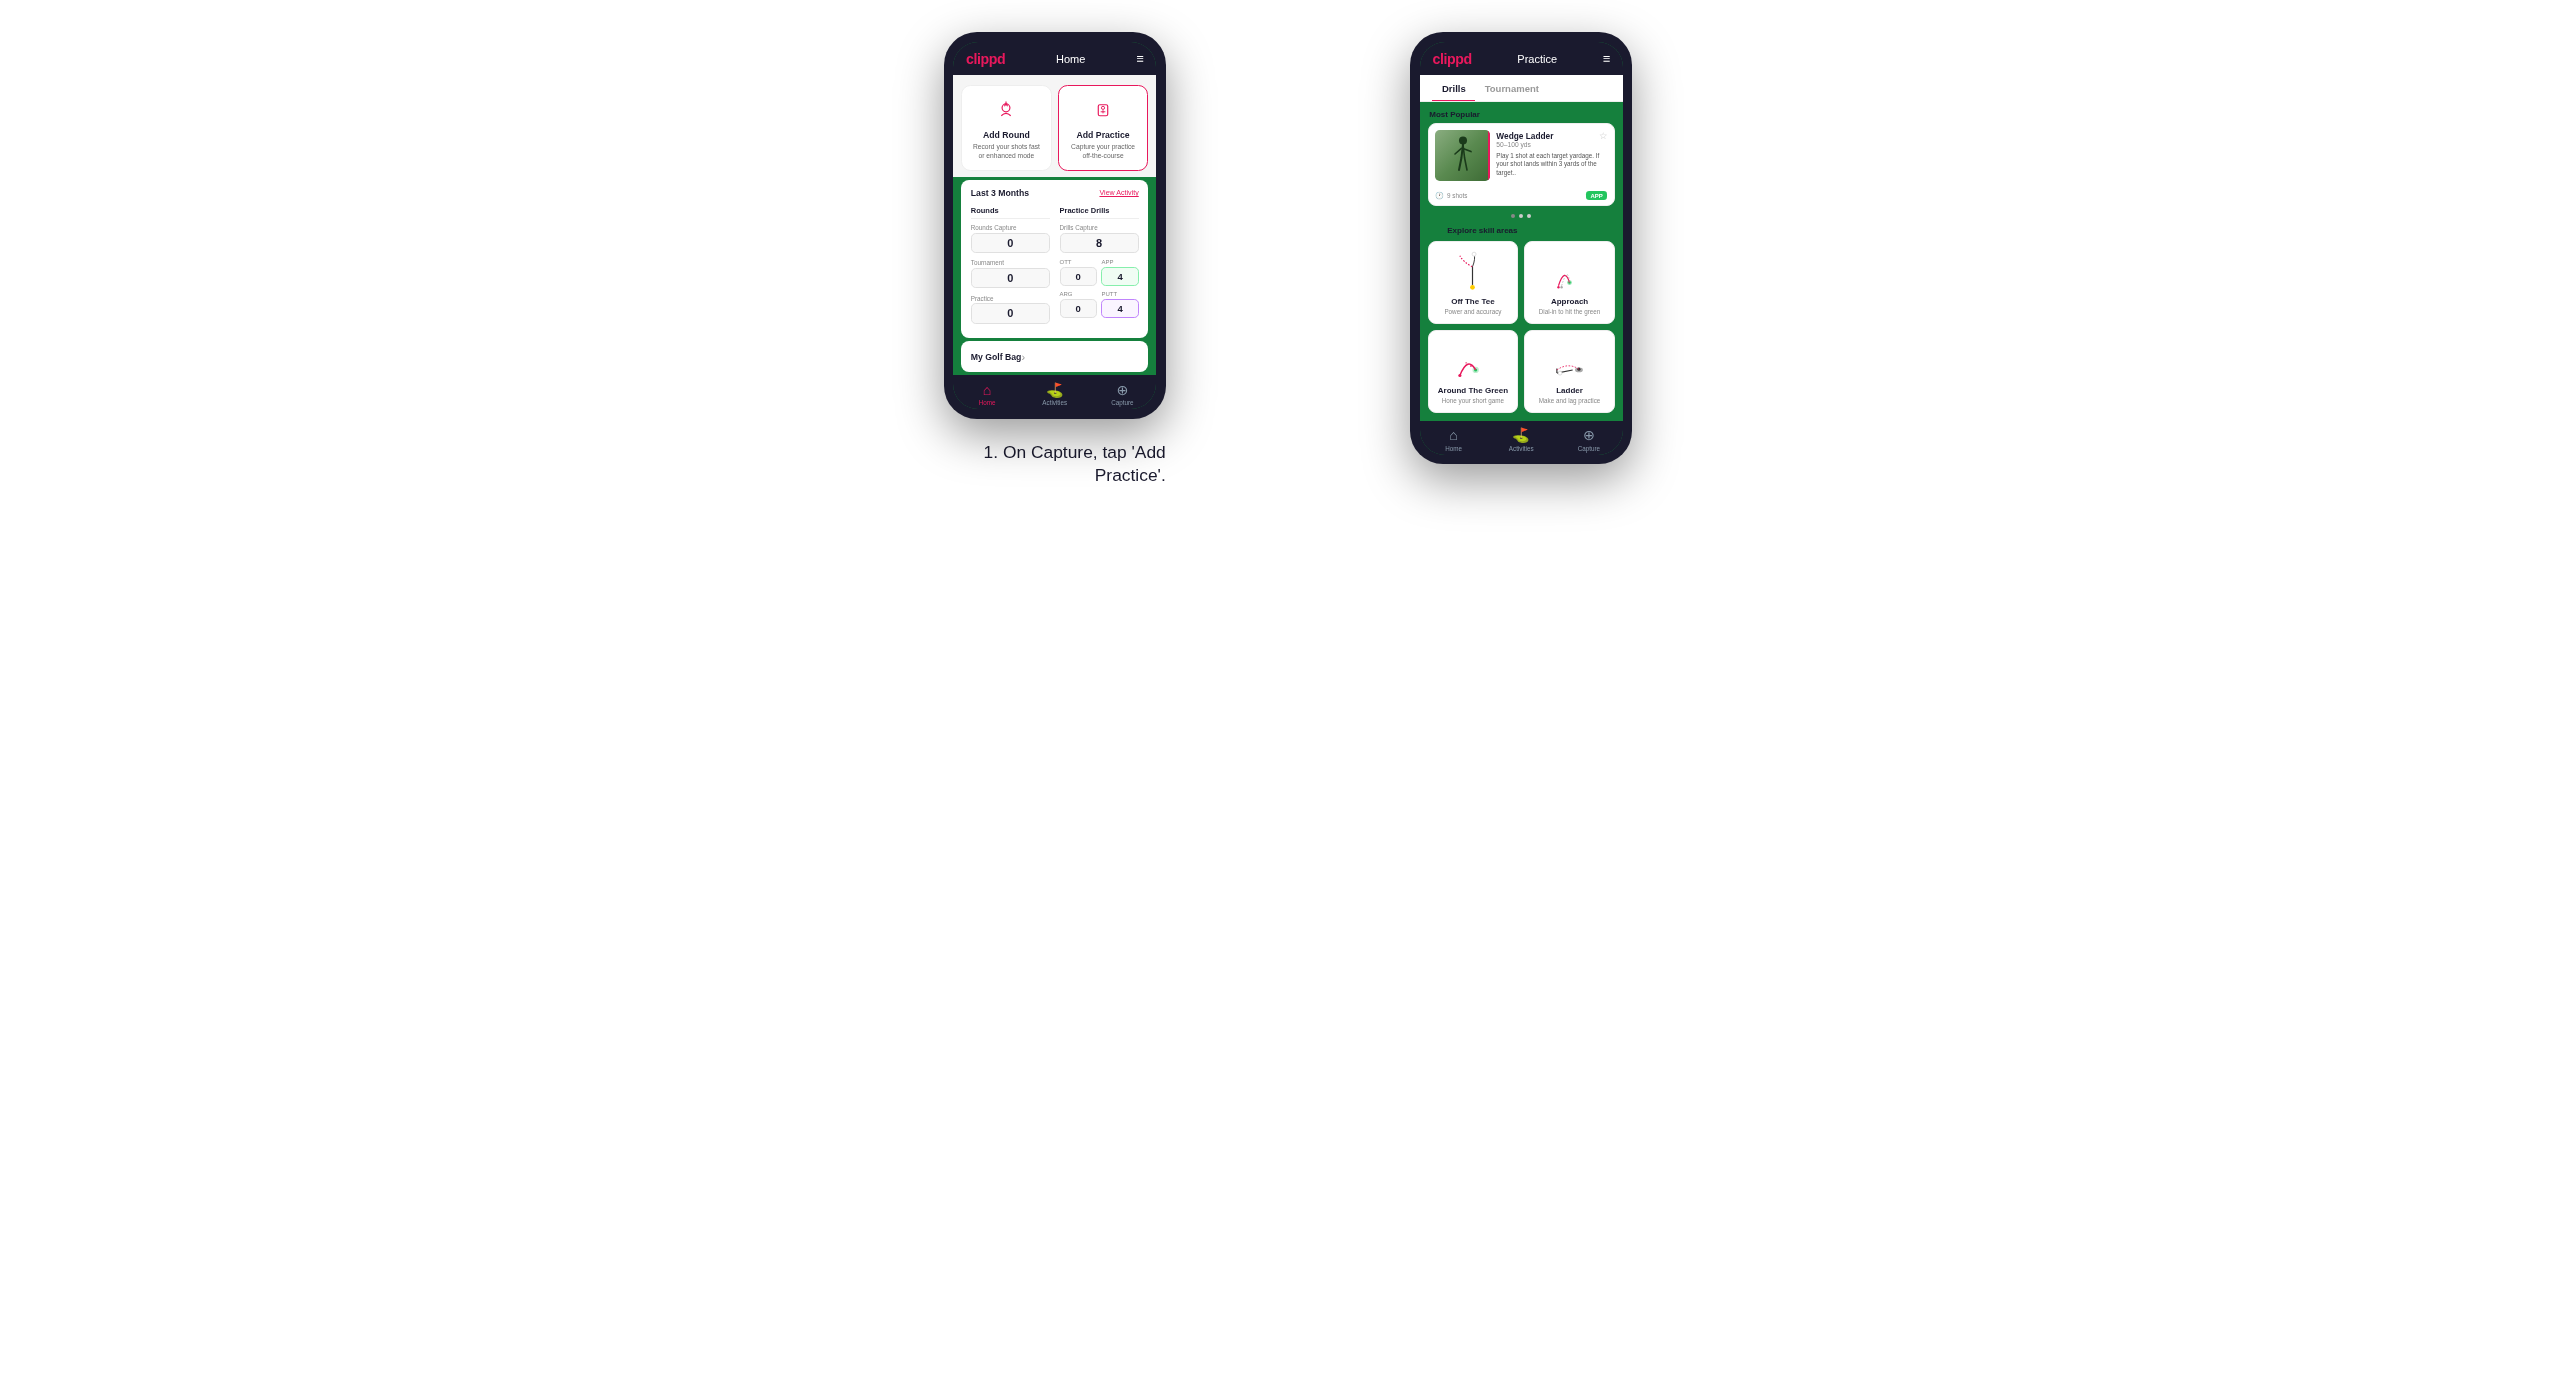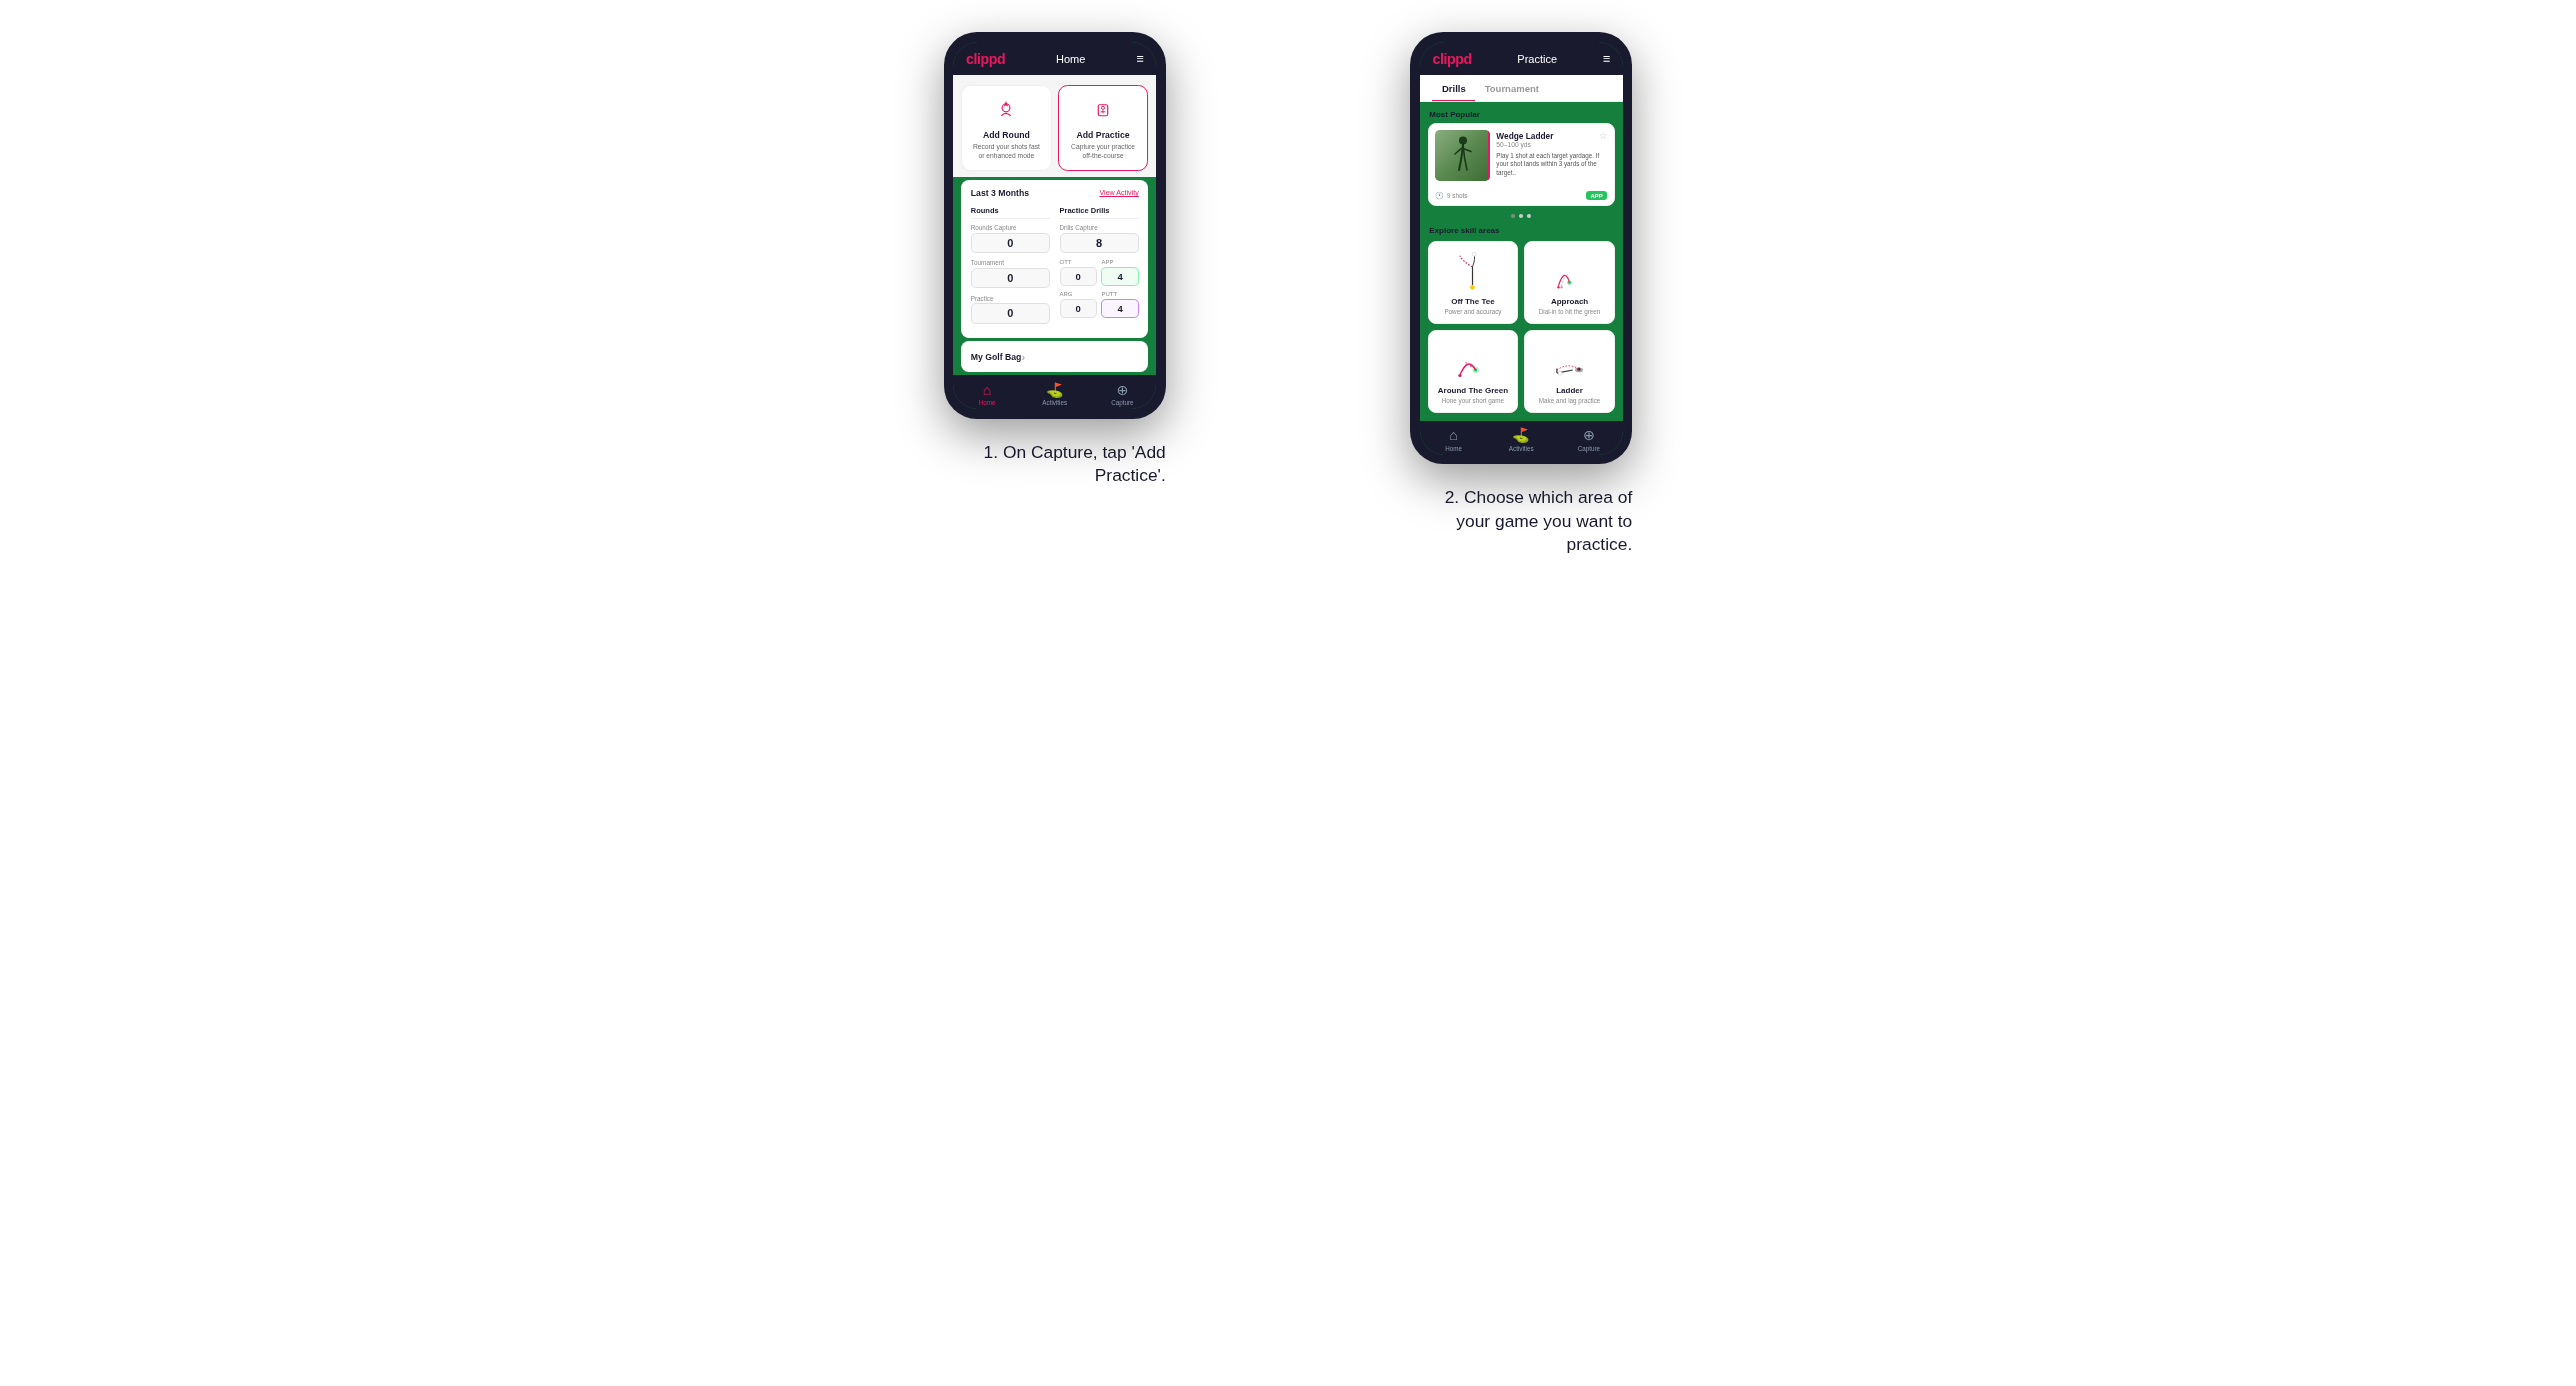--- a/index.html
+++ b/index.html
@@ -379,20 +379,21 @@
     .dot.active {
       background: #888;
     }
 
     
     .skill-title {
       font-size: 8px;
       font-weight: 700;
       color: #1a1a2e;
       padding: 3.2px 9.5px 6.3px;
+      margin-left: 18px;
     }
     .skill-grid {
       display: grid;
       grid-template-columns: 1fr 1fr;
       gap: 6.3px;
       padding: 0 8px 8px;
     }
     .skill-card {
       background: #ffffff;
       border-radius: 8px;
@@ -692,17 +693,16 @@
             <span class="nav-label">Activities</span>
           </div>
           <div class="nav-item">
             <span class="nav-icon inactive">⊕</span>
             <span class="nav-label">Capture</span>
           </div>
         </div>
 
       </div>
     </div>
-    <div class="caption">2. Choose which area of your game you want to practice.</div>
   </div>
 
 </div>
 
 
 </body></html>

